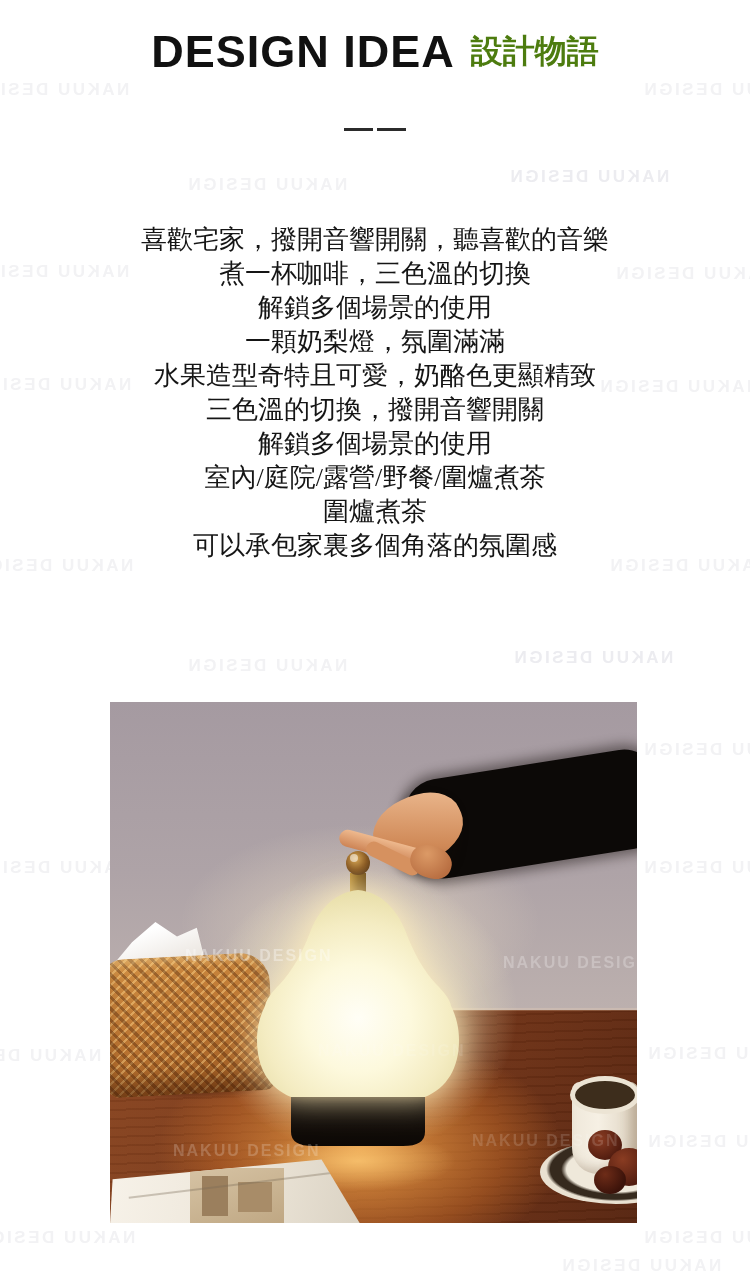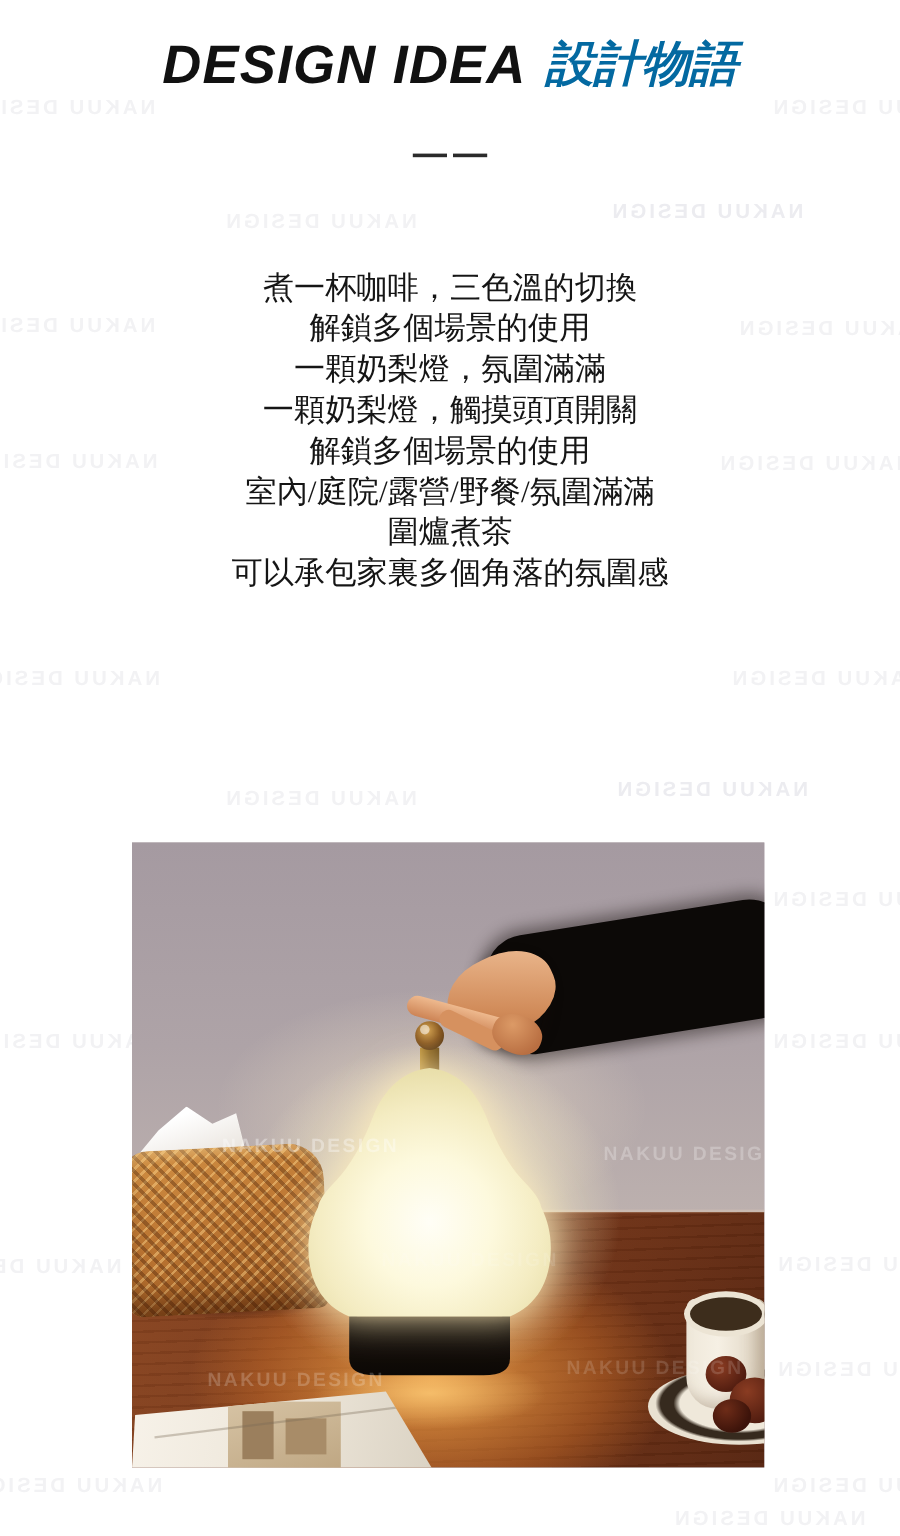--- a/index.html
+++ b/index.html
@@ -3,24 +3,24 @@
 <meta charset="utf-8">
 <style>
   html,body{margin:0;padding:0;}
   body{
     width:750px;height:1280px;position:relative;overflow:hidden;
     background:#ffffff;
     font-family:"Liberation Sans","DejaVu Sans",sans-serif;
   }
   
   .header{position:absolute;left:0;top:26px;width:750px;display:flex;
-    justify-content:center;align-items:center;gap:16px;font-style:italic;}
+    justify-content:center;align-items:center;gap:16px;}
   .title-en{font-size:45px;font-weight:800;letter-spacing:1px;color:#111;
     font-family:"Liberation Sans","DejaVu Sans",sans-serif;}
-  .title-cn{font-size:40px;font-weight:700;color:#0369a1;
+  .title-cn{font-size:32px;font-weight:700;color:#4d7c0f;
     font-family:"Liberation Serif","DejaVu Serif",serif;}
   .divider{position:absolute;left:344px;top:128px;width:62px;height:3px;
     background:linear-gradient(90deg,#2b2b2b 0 46%,transparent 46% 54%,#2b2b2b 54%);}
   
   .intro{position:absolute;left:0;top:223px;width:750px;text-align:center;
     font-family:"Liberation Serif","DejaVu Serif",serif;
     font-size:26px;line-height:34px;color:#151515;}
   
   .wm{position:absolute;font-weight:700;font-size:17px;letter-spacing:2.5px;
     color:#f2f2f4;white-space:nowrap;transform:scaleX(-1);}
@@ -105,26 +105,28 @@
 </head>
 <body>
 
 <div class="header">
   <span class="title-en">DESIGN IDEA</span>
   <span class="title-cn">設計物語</span>
 </div>
 <div class="divider"></div>
 
 <div class="intro">
+  <div>喜歡宅家，撥開音響開關，聽喜歡的音樂</div>
   <div>煮一杯咖啡，三色溫的切換</div>
   <div>解鎖多個場景的使用</div>
   <div>一顆奶梨燈，氛圍滿滿</div>
-  <div>一顆奶梨燈，觸摸頭頂開關</div>
+  <div>水果造型奇特且可愛，奶酪色更顯精致</div>
+  <div>三色溫的切換，撥開音響開關</div>
   <div>解鎖多個場景的使用</div>
-  <div>室內/庭院/露營/野餐/氛圍滿滿</div>
+  <div>室內/庭院/露營/野餐/圍爐煮茶</div>
   <div>圍爐煮茶</div>
   <div>可以承包家裏多個角落的氛圍感</div>
 </div>
 
 <span class="wm" style="left:-32px;top:80px">NAKUU DESIGN</span>
 <span class="wm" style="left:642px;top:80px">NAKUU DESIGN</span>
 <span class="wm" style="left:186px;top:175px">NAKUU DESIGN</span>
 <span class="wm d2" style="left:508px;top:167px">NAKUU DESIGN</span>
 <span class="wm" style="left:-32px;top:262px">NAKUU DESIGN</span>
 <span class="wm" style="left:614px;top:264px">NAKUU DESIGN</span>

